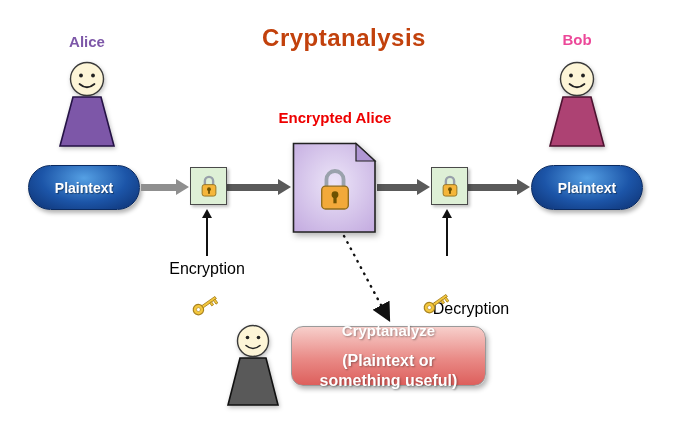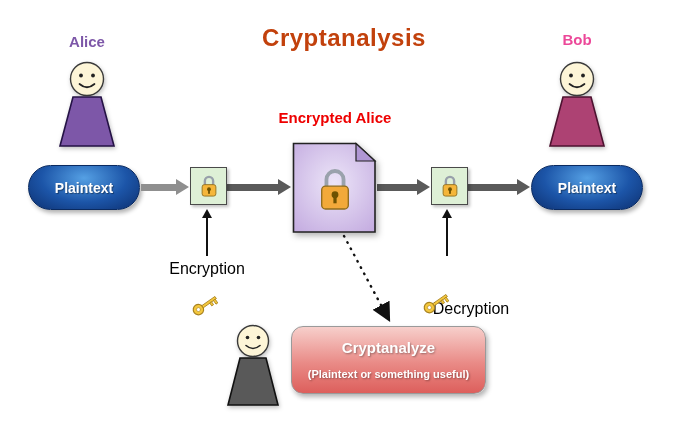--- a/index.html
+++ b/index.html
@@ -53,28 +53,28 @@
   .label-enc { left:165px; top:260px; }
   .label-dec { left:429px; top:260px;margin-top:40px; }
 
   .encrypted-label { left:252px; top:109px; width:166px; text-align:center;
     font-size:15px; font-weight:bold; color:#ee0000; }
 
   .doc-wrap { left:292px; top:142px; width:85px; height:92px; }
   .doc-wrap svg { filter: drop-shadow(2px 3px 3px rgba(0,0,0,0.3)); }
   .doc-lock { left:316px; top:166px; }
 
-  .crypt-box { left:291px; top:326px; width:195px; height:68px; border-radius:12px;
+  .crypt-box { left:291px; top:326px; width:195px; height:60px; border-radius:12px;
     background: linear-gradient(180deg, #f7cfcb 0%, #e98a86 55%, #dd5f5c 100%);
     border:1px solid #9a9a9a; box-shadow:2px 3px 5px rgba(0,0,0,0.3);
     display:flex; flex-direction:column; align-items:center; justify-content:center;
     padding:4px 14px; text-align:center; }
   .crypt-title { font-size:15px; font-weight:bold; color:#ffffff;
     text-shadow:1px 1px 2px rgba(0,0,0,0.35); }
-  .crypt-sub { font-size:11px; font-weight:bold; color:#ffffff; line-height:1.25; margin-top:12px;
+  .crypt-sub { font-size:16px; font-weight:bold; color:#ffffff; line-height:1.25; margin-top:12px;
     text-shadow:1px 1px 2px rgba(0,0,0,0.35); }
 
   .key { width:34px; height:22px; }
   .key svg { transform: rotate(-35deg); }
   .key-left  { left:190px; top:297px; }
   .key-right { left:421px; top:295px; }
 
   .fig-alice { left:50px;  top:60px; }
   .fig-bob   { left:540px; top:60px; }
   .fig-attacker { left:220px; top:323px; }

